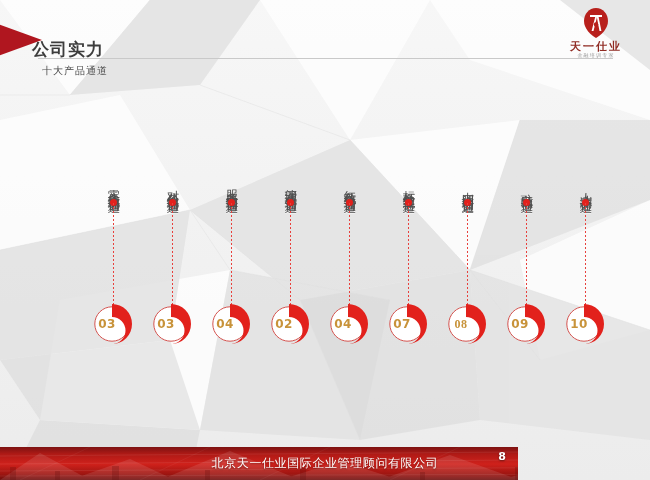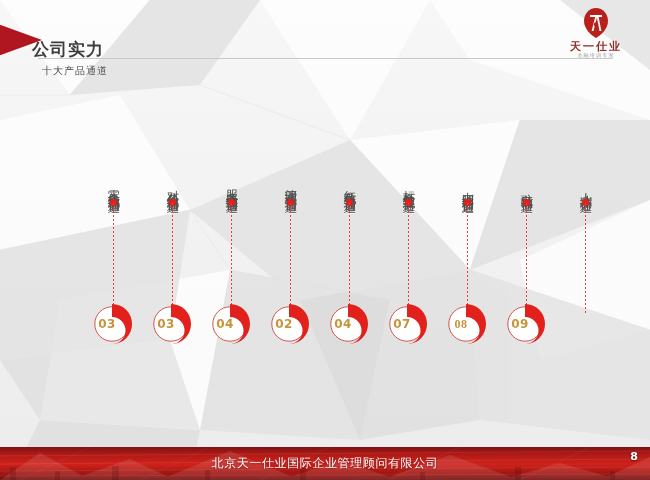--- a/index.html
+++ b/index.html
@@ -91,21 +91,21 @@
   .chan-num{
     position:absolute;left:0;top:0;width:48px;height:48px;
     display:flex;align-items:center;justify-content:center;
     padding-right:14px;box-sizing:border-box;
     font-size:12px;font-weight:bold;color:#c8933a;
     letter-spacing:.5px;
   }
 
   
   .footer{
-    position:absolute;left:0;bottom:0;width:650px;height:33px;
+    position:absolute;left:0;bottom:0;width:518px;height:33px;
     overflow:hidden;
     background:linear-gradient(180deg,#7d1212 0%,#b01a16 22%,#cf211b 52%,#9e1511 82%,#6e0f0e 100%);
   }
   .footer svg{position:absolute;left:0;top:0;}
   .footer-txt{
     position:absolute;left:0;top:0;width:650px;height:33px;
     display:flex;align-items:center;justify-content:center;
     font-size:12px;color:#ffffff;letter-spacing:.6px;
     text-shadow:0 1px 2px rgba(0,0,0,.45);
   }
@@ -302,20 +302,28 @@
           </svg>
           <div class="chan-num">09</div>
         </div>
       </div>
       <div class="chan" style="left: 557px;">
         <div class="chan-label">
           <span>人才测评通道</span>
         </div>
         <div class="chan-dot"></div>
         <div class="chan-stem"></div>
+        <div class="chan-mark">
+          <svg width="48" height="48" viewBox="0 0 48 48">
+            <circle cx="22" cy="24" r="17.2" fill="#ffffff" stroke="#d4534f" stroke-width="1"></circle>
+            <path d="M22 4 A20 20 0 0 1 22 44 A13.5 13.5 0 0 0 22 17 Z" fill="#e2211c"></path>
+            <path d="M22 6.8 A17.2 17.2 0 0 1 22 41.2 L22 41.2 Z" fill="#e2211c" opacity="0.0"></path>
+          </svg>
+          <div class="chan-num">10</div>
+        </div>
       </div>
     </div>
 
   <div class="footer">
     <svg width="650" height="33" viewBox="0 0 650 33" preserveAspectRatio="none">
       <g fill="#ffffff" opacity="0.10">
         <polygon points="0,33 40,6 90,33"></polygon>
         <polygon points="70,33 130,12 175,33"></polygon>
         <polygon points="160,33 230,4 300,33"></polygon>
         <polygon points="280,33 340,14 400,33"></polygon>

